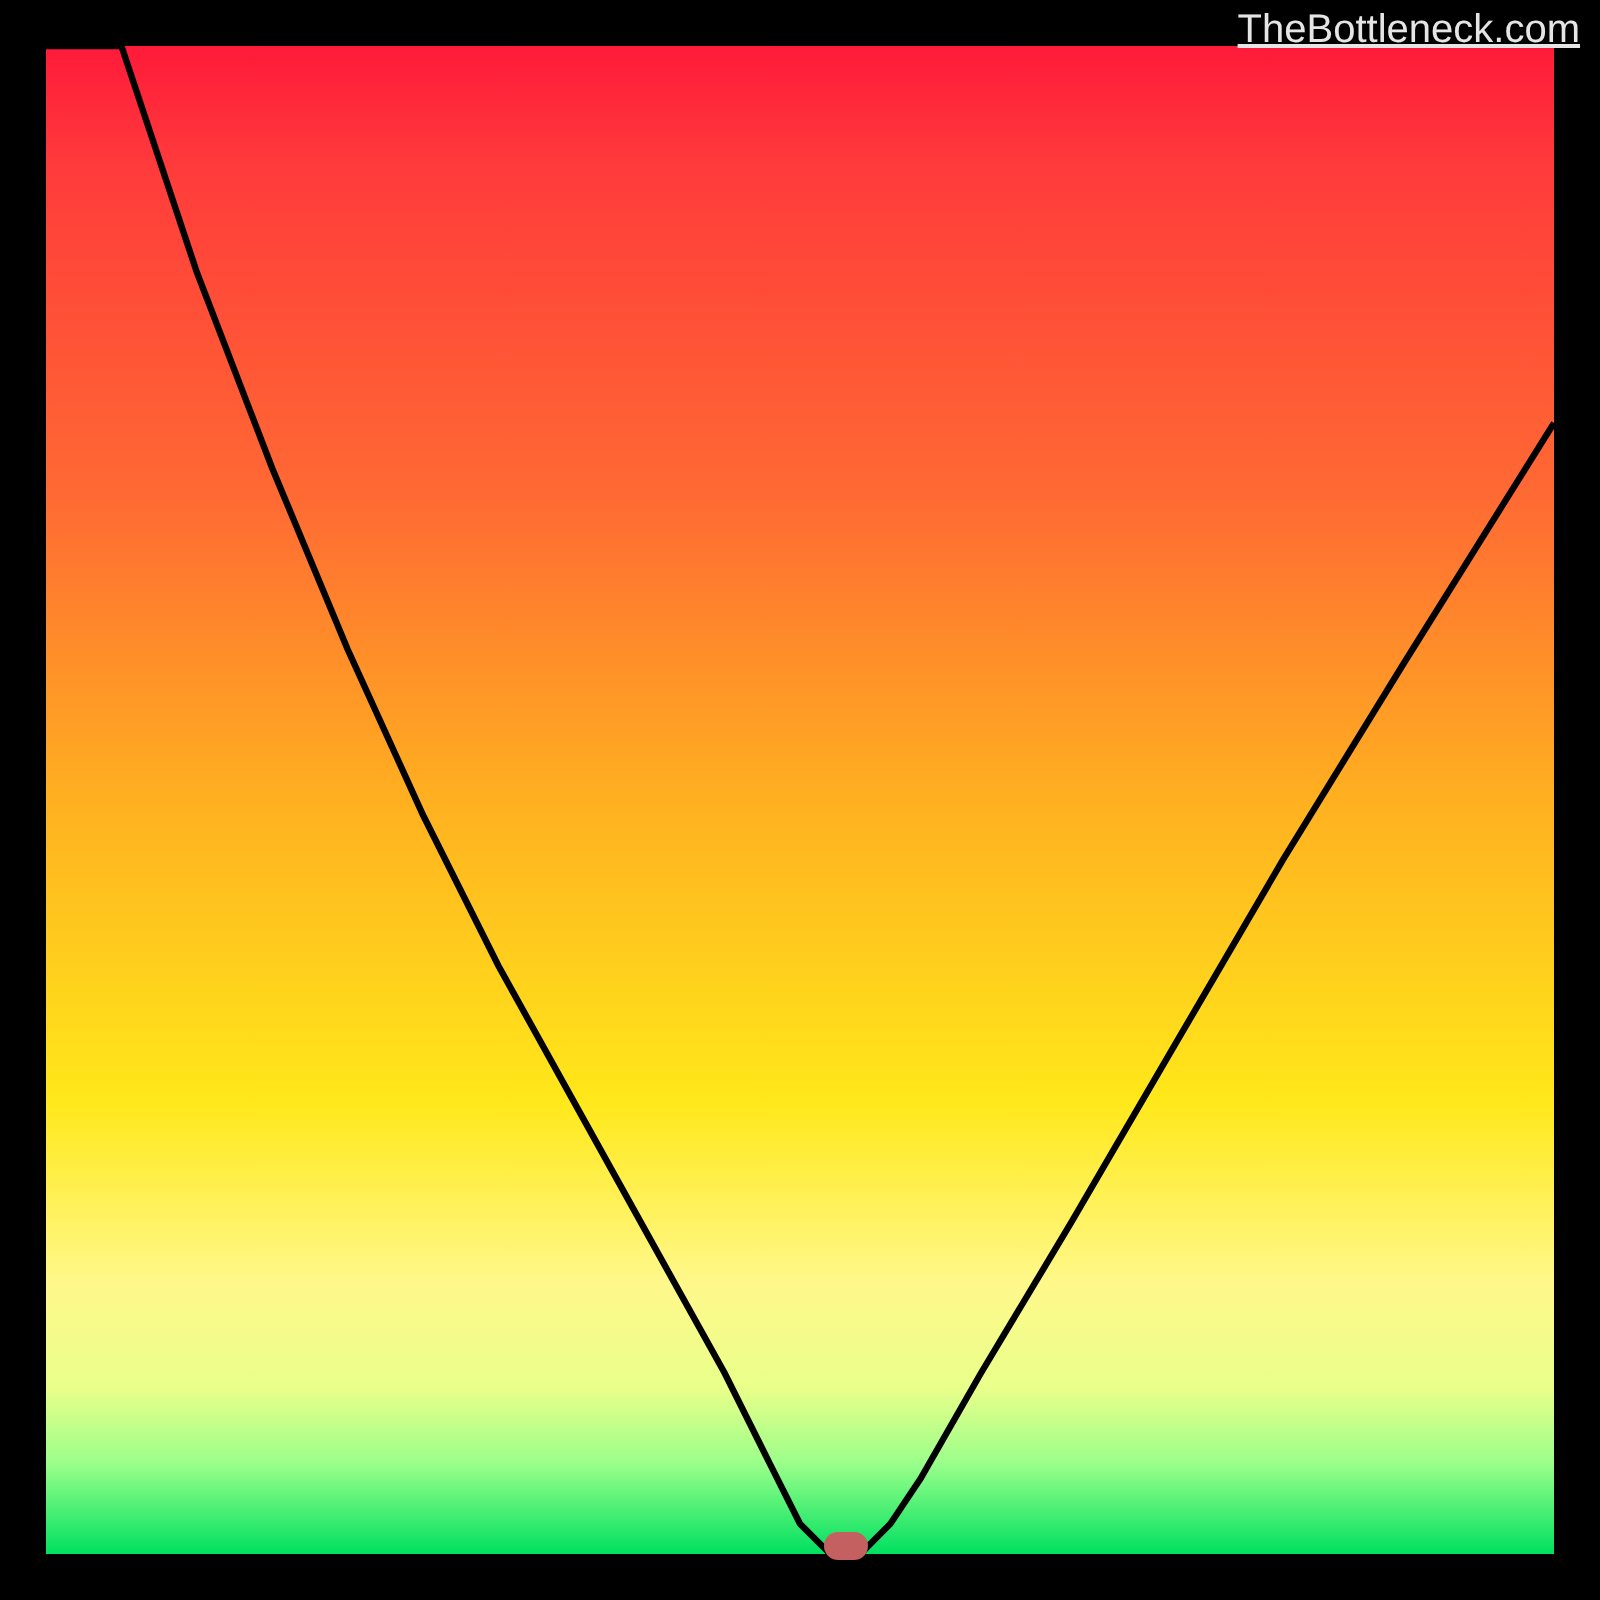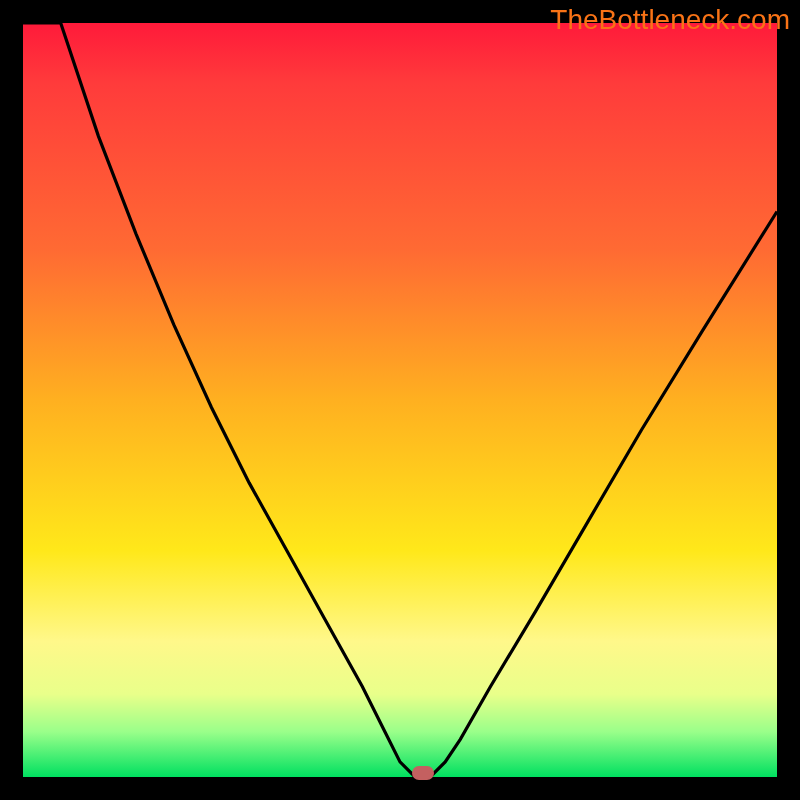--- a/index.html
+++ b/index.html
@@ -12,23 +12,24 @@
   }
   .container {
     position: relative;
     width: 800px;
     height: 800px;
   }
   .watermark {
     position: absolute;
     top: 4px;
     right: 10px;
-    color: #f97316;
-    font-size: 28px;
+    color: #e5e5e5;
+    font-size: 20px;
     z-index: 10;
+    text-decoration: underline;
   }
   .plot-area {
     position: absolute;
     left: 23px;
     top: 23px;
     width: 754px;
     height: 754px;
     background: linear-gradient(to bottom,
       #ff1a3a 0%,
       #ff3b3b 8%,

